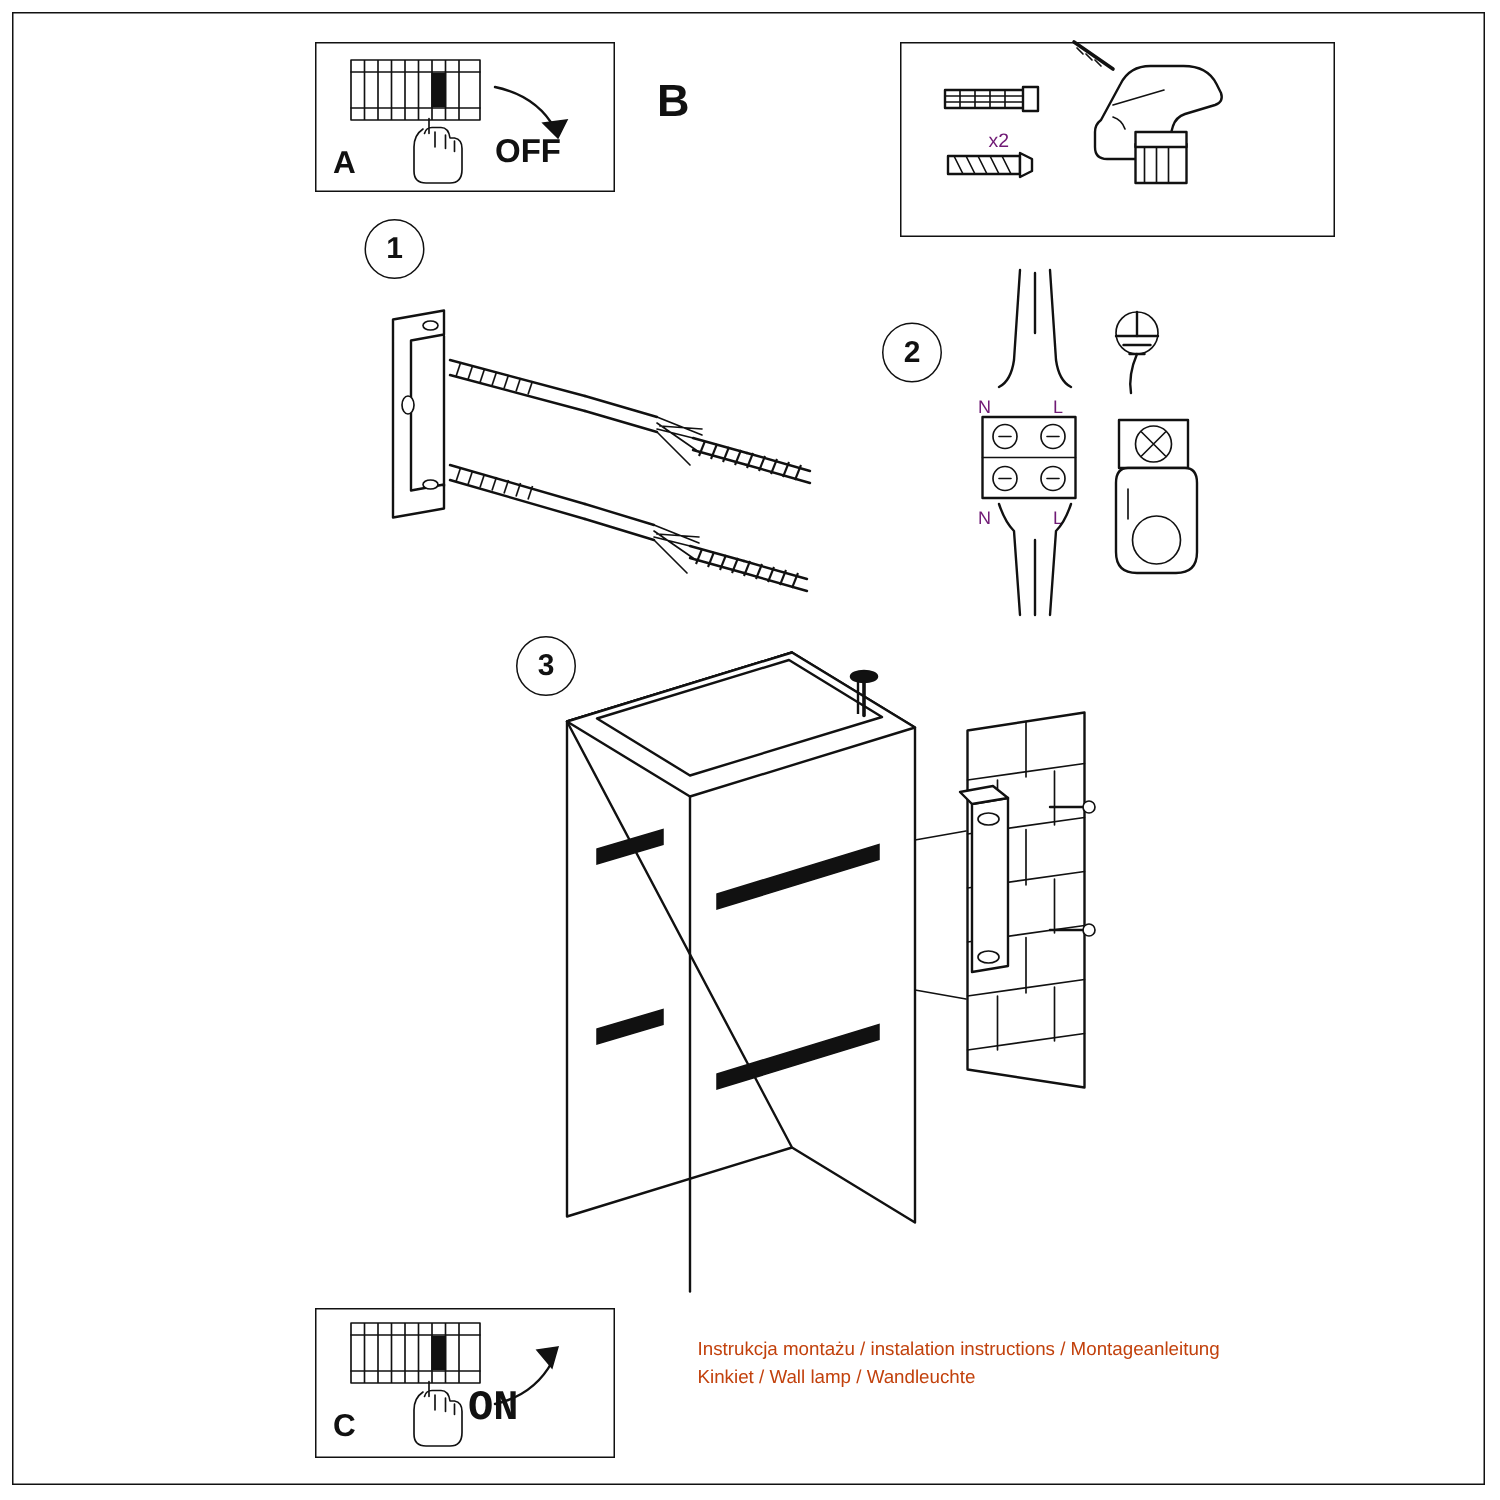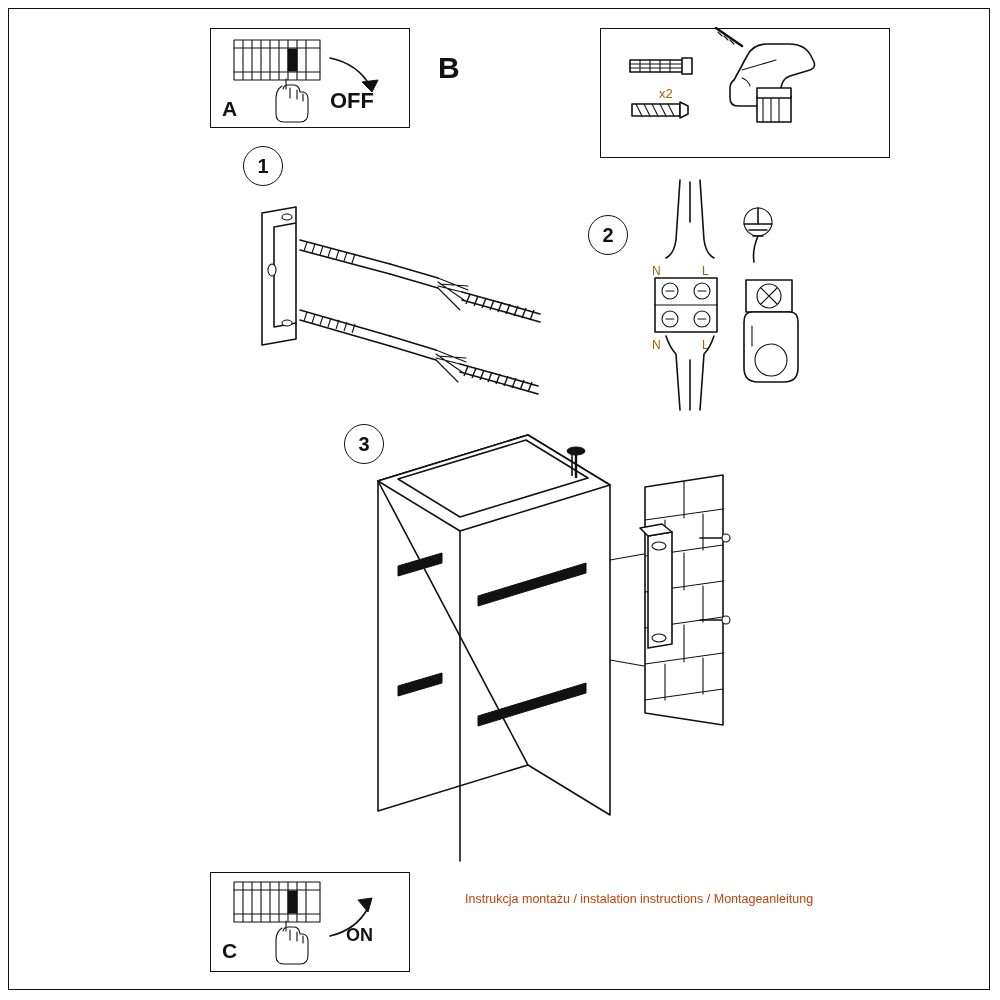--- a/index.html
+++ b/index.html
@@ -2,21 +2,21 @@
 <html><head>
 <meta charset="utf-8">
 <style>
   html,body{margin:0;padding:0;background:#ffffff;}
   body{width:1000px;height:1000px;font-family:"Liberation Sans",sans-serif;color:#111;}
   #sheet{position:relative;width:1000px;height:1000px;overflow:hidden;background:#fff;}
   .frame{position:absolute;left:8px;top:8px;width:982px;height:982px;border:1.5px solid #111;box-sizing:border-box;}
   .box{position:absolute;border:1.5px solid #111;box-sizing:border-box;background:#fff;}
   .lbl{position:absolute;font-weight:700;color:#111;line-height:1;}
   .circ{position:absolute;border:1.6px solid #111;border-radius:50%;display:flex;align-items:center;justify-content:center;font-weight:700;color:#111;background:#fff;}
-  .txt{position:absolute;color:#a16207;}
+  .txt{position:absolute;color:#701a75;}
   svg{position:absolute;left:0;top:0;overflow:visible;}
   .ln{fill:none;stroke:#111;stroke-width:1.6;stroke-linecap:round;stroke-linejoin:round;}
   .ln-thin{fill:none;stroke:#111;stroke-width:1.1;stroke-linecap:round;stroke-linejoin:round;}
   .ln-th{fill:none;stroke:#111;stroke-width:2.4;stroke-linecap:round;stroke-linejoin:round;}
   .fillw{fill:#fff;stroke:#111;stroke-width:1.6;stroke-linejoin:round;}
   .fillw-thin{fill:#fff;stroke:#111;stroke-width:1.1;stroke-linejoin:round;}
   .fillb{fill:#111;stroke:#111;stroke-width:1;}
   .footer{position:absolute;font-size:12.5px;line-height:1.55;color:#c2410c;}
 </style>
 </head>
@@ -232,21 +232,21 @@
 
     <path class="fillw" d="M572 452 l0 24"></path>
     <ellipse class="fillb" cx="576" cy="451" rx="9" ry="4"></ellipse>
     <path class="ln-th" d="M576 455 l0 22"></path>
 
     <path class="ln-thin" d="M610 560 l34 -6 M610 660 l34 6"></path>
   </svg>
 
   <div class="box" style="left:210px;top:872px;width:200px;height:100px;"></div>
   <div class="lbl" style="left:222px;top:940px;font-size:21px;">C</div>
-  <div class="lbl" style="left:346px;top:926px;font-size:18px;">ON</div>
+  <div class="lbl" style="left:312px;top:926px;font-size:28px;font-family:Liberation Mono, monospace;">ON</div>
 
   <svg width="1000" height="1000">
     <rect class="fillw-thin" x="234" y="882" width="86" height="40"></rect>
     <line class="ln-thin" x1="234" y1="890" x2="320" y2="890"></line>
     <line class="ln-thin" x1="234" y1="914" x2="320" y2="914"></line>
     <g stroke="#111" stroke-width="1.1" fill="none">
       <line x1="243" y1="882" x2="243" y2="922"></line>
         <line x1="252" y1="882" x2="252" y2="922"></line>
       <line x1="261" y1="882" x2="261" y2="922"></line>
         <line x1="270" y1="882" x2="270" y2="922"></line>
@@ -258,15 +258,16 @@
     <rect class="fillb" x="288" y="891" width="9" height="22"></rect>
     <path class="ln-thin" d="M286 921 l0 10 M282 928 q-6 4 -6 12 l0 16 q0 8 8 8 l16 0 q8 0 8 -9 l0 -14 q0 -6 -5 -7 l-3 0 q-1 -7 -6 -7 l-6 0 q-4 0 -5 4"></path>
     <path class="ln-thin" d="M290 930 l0 10 M297 932 l0 9 M303 936 l0 7"></path>
 
     <path class="ln" d="M330 936 q26 -6 38 -28"></path>
     <path class="fillb" d="M372 898 l-14 2 l10 12 z"></path>
   </svg>
 
   <div class="footer" style="left:465px;top:890px;width:420px;">
     <div>Instrukcja montażu / instalation instructions / Montageanleitung</div>
+    <div>Kinkiet / Wall lamp / Wandleuchte</div>
   </div>
 
 </div>
 
 </body></html>

